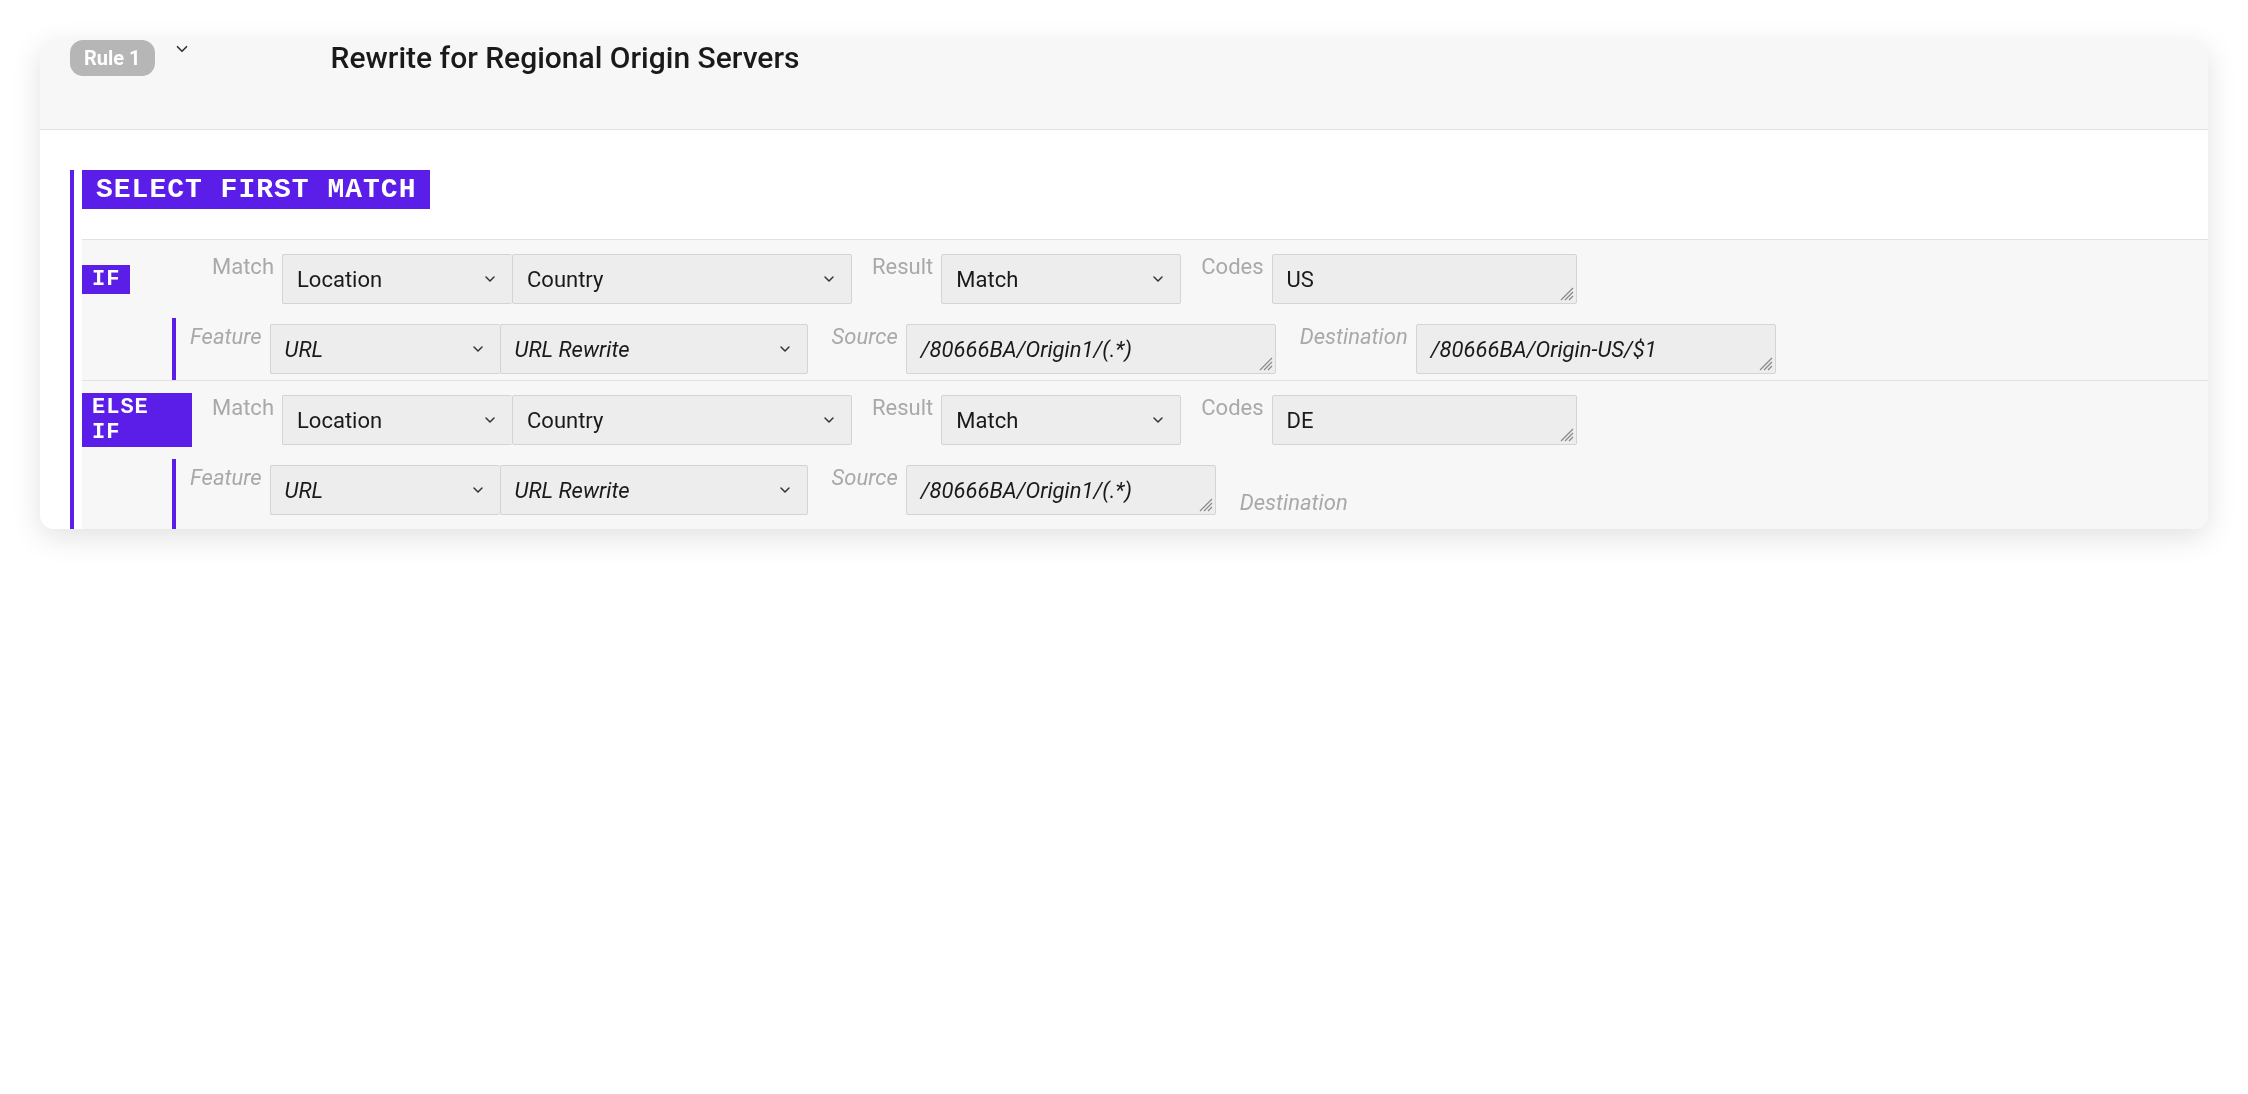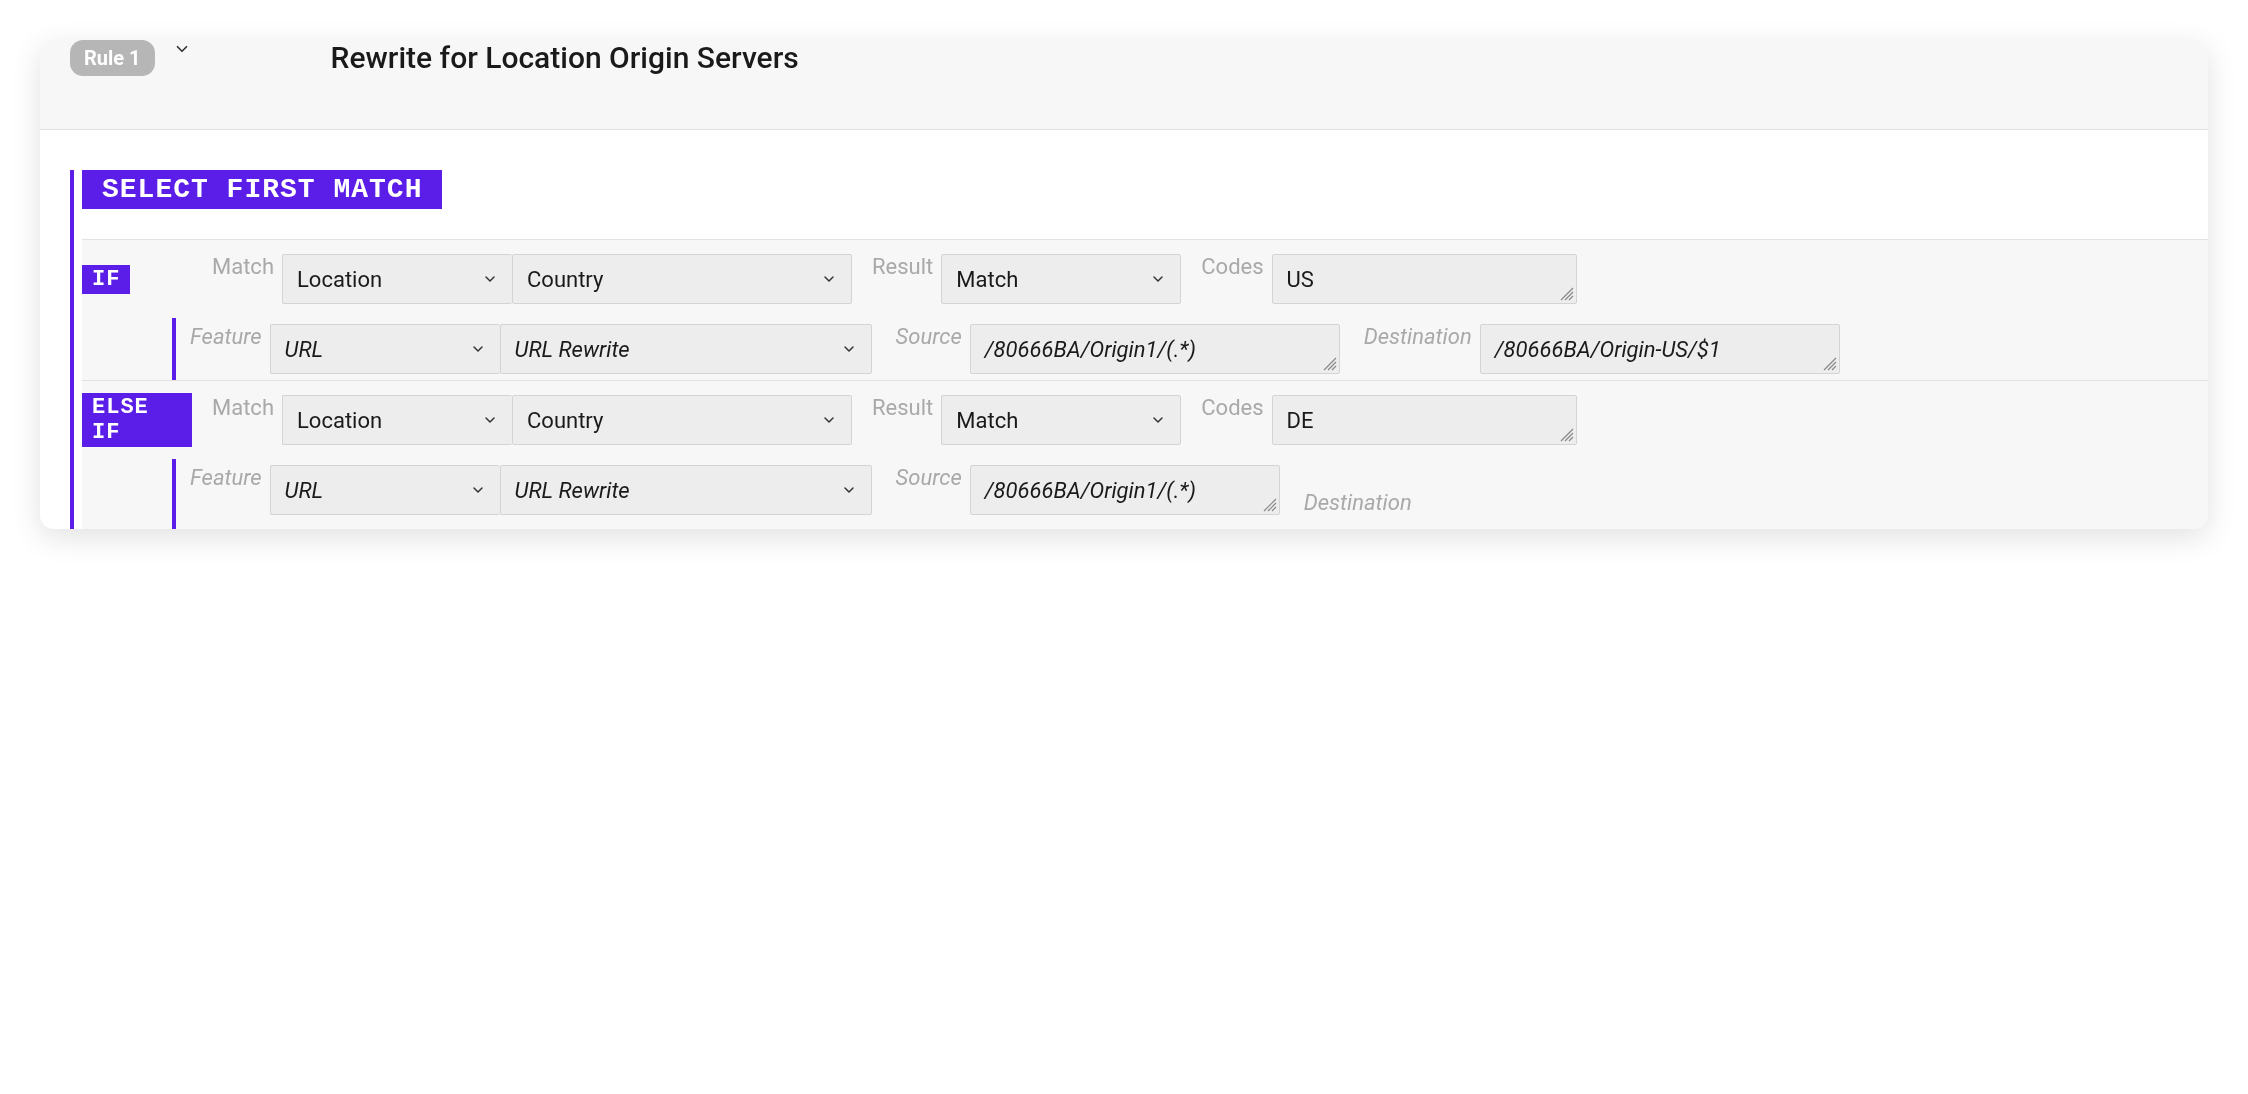--- a/index.html
+++ b/index.html
@@ -51,21 +51,21 @@
     border-left: 4px solid #5b1de8;
     padding-left: 8px;
   }
   .sfm-badge, .keyword-badge {
     display: inline-block;
     background: #5b1de8;
     color: #ffffff;
     font-family: "SFMono-Regular", Consolas, "Liberation Mono", Menlo, Courier, monospace;
     font-weight: 700;
     font-size: 28px;
-    padding: 4px 20px;
+    padding: 4px 14px;
     letter-spacing: 1px;
   }
   .keyword-badge {
     font-size: 22px;
     padding: 2px 10px;
   }
   .block {
     background: #f7f7f7;
     border-top: 1px solid #e2e2e2;
     margin-top: 30px;
@@ -132,40 +132,40 @@
     gap: 24px;
     padding-right: 30px;
     font-style: italic;
   }
   
   .w-loc   { width: 230px; }
   .w-ctry  { width: 340px; }
   .w-res   { width: 240px; }
   .w-codes { width: 305px; }
   .w-url   { width: 230px; }
-  .w-rewr  { width: 372px; }
+  .w-rewr  { width: 308px; }
   .w-src   { width: 370px; }
   .w-dst   { width: 360px; }
   .w-src2  { width: 310px; }
   .w-dst2  { width: 310px; }
   svg { display: block; }
 </style>
 </head>
 <body>
 
 <div class="card">
 
   <div class="card-header">
     <span class="rule-badge">Rule 1</span>
     <span class="chevron">
       <svg width="18" height="18" viewBox="0 0 24 24">
         <path d="M6 9l6 6 6-6" stroke="#333" stroke-width="2.2" fill="none" stroke-linecap="round" stroke-linejoin="round"></path>
       </svg>
     </span>
-    <span class="rule-title">Rewrite for Location Origin Servers</span>
+    <span class="rule-title">Rewrite for Regional Origin Servers</span>
   </div>
 
   <div class="card-body">
     <div class="sfm-wrap">
       <span class="sfm-badge">SELECT FIRST MATCH</span>
 
       
       <div class="block">
         <div class="row">
           <div class="kw-cell">

